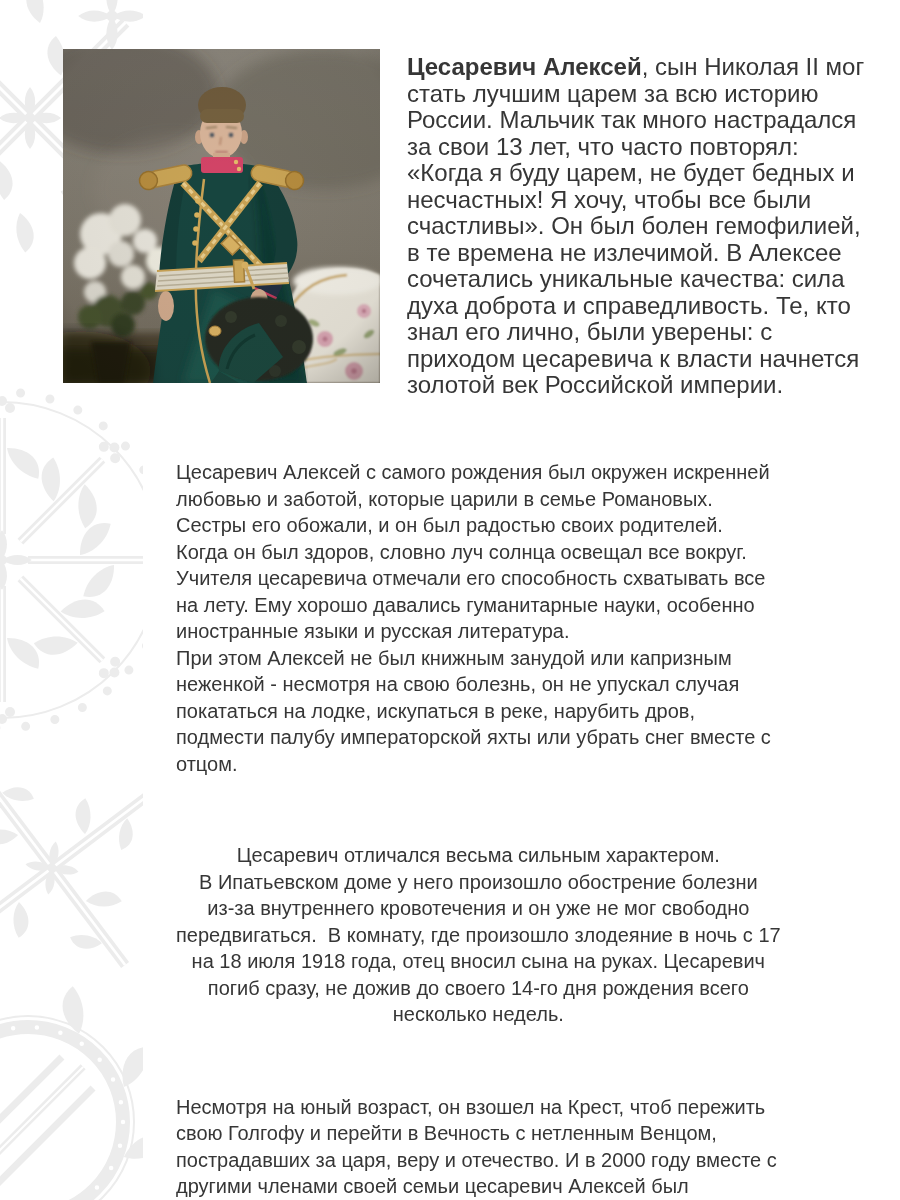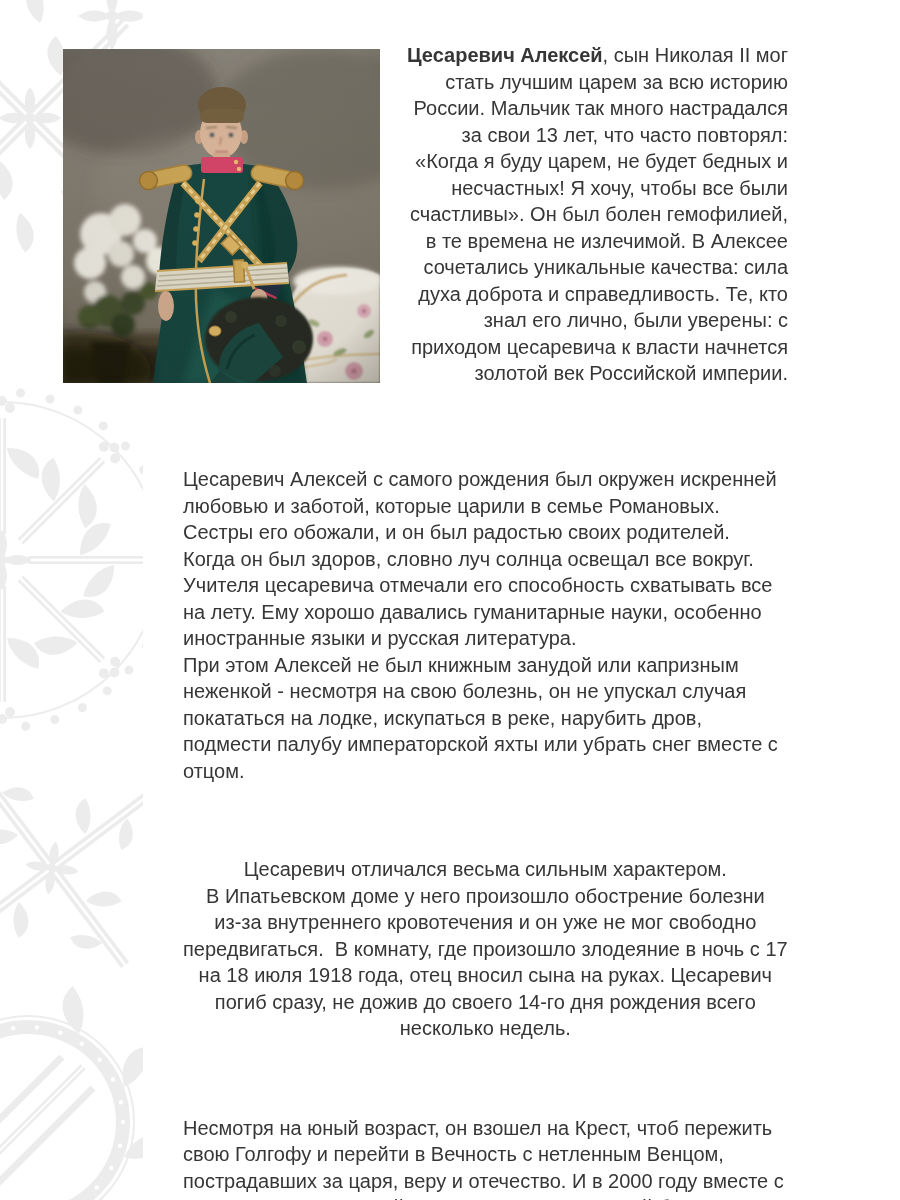--- a/index.html
+++ b/index.html
@@ -10,29 +10,29 @@
     color:#363636;
   }
   .ornament-strip{
     position:absolute;left:0;top:0;width:143px;height:1200px;overflow:hidden;
   }
   .photo-frame{
     position:absolute;left:63px;top:49px;width:317px;height:334px;overflow:hidden;
   }
   .photo-frame svg{display:block;}
   .intro{
-    position:absolute;left:407px;top:42px;
-    font-size:20px;line-height:26.5px;white-space:pre;text-align:right;
+    position:absolute;left:407px;top:54px;
+    font-size:24px;line-height:26.5px;white-space:pre;
   }
   .intro b{font-weight:bold;}
   .article{
     position:absolute;left:176px;top:406px;
     font-size:20px;line-height:26.5px;white-space:pre;
   }
-  .article p{margin:7px;white-space:pre;}
+  .article p{margin:0;white-space:pre;}
   .article p.p2{margin-top:12px;text-align:center;}
   .article p.p3{margin-top:13px;}
 </style>
 </head>
 <body>
 
 <div class="ornament-strip">
   <svg width="143" height="1200" viewBox="0 0 143 1200" xmlns="http://www.w3.org/2000/svg">
     <defs>
       <path id="leaf" d="M0 0 C8 -16 24 -24 38 -12 C28 0 12 4 0 0 Z" fill="#ececec"></path>

